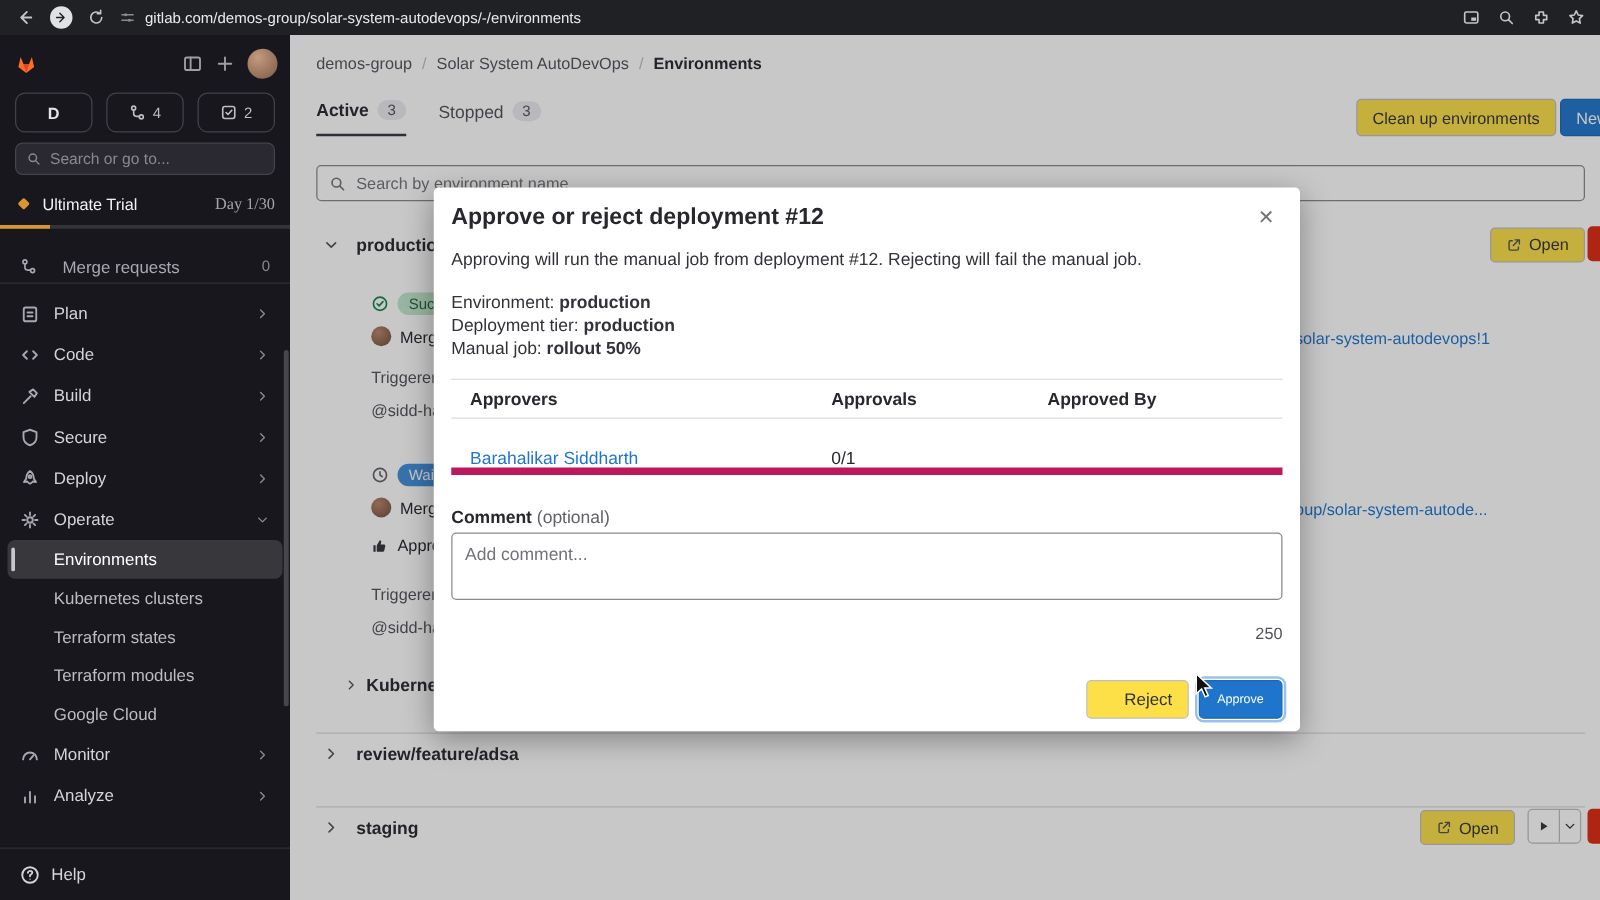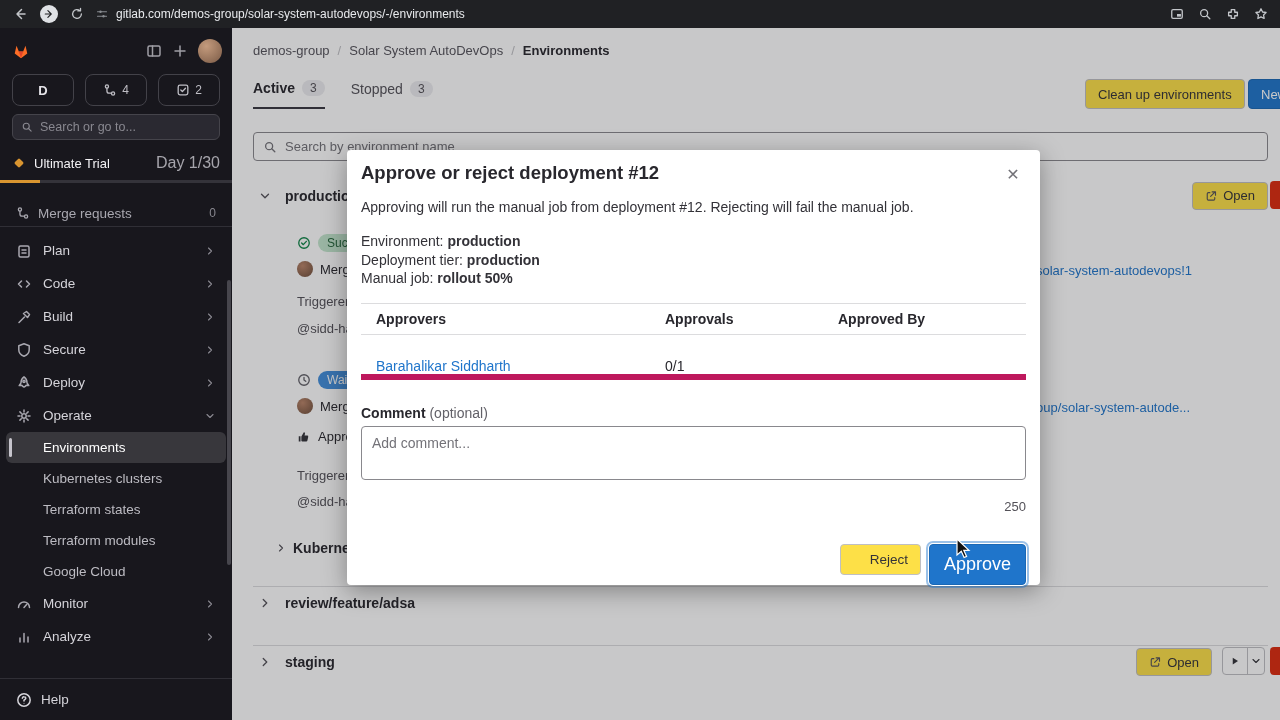--- a/index.html
+++ b/index.html
@@ -24,25 +24,25 @@
   .sb-iconbtn { color:#9f9ea5; }
   .avatar-sm { width:24px; height:24px; border-radius:50%; background:radial-gradient(circle at 35% 30%, #c49b7d, #7a5a46); flex:none; }
   .sb-shortcuts { position:absolute; left:12px; right:12px; top:46px; height:32px; display:flex; justify-content:space-between; }
   .sc-btn { width:62px; height:32px; border:1px solid #434249; border-radius:8px; display:flex; align-items:center; justify-content:center; gap:5px; color:#bfbec5; font-size:12px; background:transparent; }
   .sc-btn .letter { font-weight:700; color:#e4e3e8; font-size:13px; }
   .sb-search { position:absolute; left:12px; right:12px; top:86px; height:26px; background:#2a2931; border:1px solid #45444b; border-radius:6px; display:flex; align-items:center; gap:7px; padding:0 8px; color:#898890; }
   .sb-search input { border:none; outline:none; background:transparent; color:#cdccd3; font-size:12.5px; width:140px; }
   .sb-search input::placeholder { color:#898890; }
   .sb-trial { position:absolute; left:12px; right:12px; top:124px; height:22px; display:flex; align-items:center; gap:8px; }
   .sb-trial .t-label { color:#f3f2f5; font-size:13px; flex:1; }
-  .sb-trial .t-day { color:#a6a5ac; font-size:16px; }
+  .sb-trial .t-day { color:#a6a5ac; font-size:13px;font-family:Liberation Serif, serif; }
   .trial-track { position:absolute; left:0; right:0; top:152px; height:3px; background:#34333a; }
   .trial-fill { width:40px; height:3px; background:#d99530; }
   .sb-div { position:absolute; left:0; right:0; height:1px; background:#302f36; }
-  .pinned-item { position:absolute; left:6px; right:6px; top:170px; height:30px; display:flex; align-items:center; gap:8px; padding:0 10px; color:#a9a8b0; font-size:13.5px; border-radius:6px; }
+  .pinned-item { position:absolute; left:6px; right:6px; top:170px; height:30px; display:flex; align-items:center; gap:20px; padding:0 10px; color:#a9a8b0; font-size:13.5px; border-radius:6px; }
   .pinned-item .cnt { margin-left:auto; color:#898890; font-size:12px; }
   .navlist { position:absolute; left:6px; right:6px; top:206px; }
   .nav-item { height:33px; display:flex; align-items:center; gap:11px; padding:0 10px; font-size:13.5px; color:#d5d4da; border-radius:6px; }
   .nav-item .ni-icon { color:#a9a8b0; }
   .nav-item .ni-label { flex:1; }
   .nav-item .ni-chev { color:#8a8991; }
   .subitem { height:31px; display:flex; align-items:center; padding:0 10px 0 37px; font-size:13.5px; color:#bdbcc3; border-radius:6px; position:relative; }
   .subitem.active { background:rgba(255,255,255,.14); color:#fff; }
   .subitem.active::before { content:""; position:absolute; left:3px; top:6px; bottom:6px; width:3px; border-radius:2px; background:#c6c4cc; }
   .sb-scrollthumb { position:absolute; right:1px; top:252px; width:4px; height:285px; border-radius:2px; background:#47464d; }
@@ -100,21 +100,21 @@
   .tc3 { flex:1; padding-left:5px; }
   .approver-link { color:#1f75cb; }
   .m-comment-label { position:absolute; left:14px; top:255px; font-size:14px; color:#28272d; }
   .m-comment-label b { font-weight:700; }
   .m-comment-label .opt { color:#626168; }
   .m-textarea { position:absolute; left:14px; top:276px; width:665px; height:54px; border:1px solid #89888d; border-radius:4px; padding:8px 10px; font-size:14px; font-family:"Liberation Sans", sans-serif; color:#333; resize:none; outline:none; }
   .m-textarea::placeholder { color:#737278; }
   .m-charcount { position:absolute; right:14px; top:349px; font-size:13px; color:#535158; }
   .m-footer { position:absolute; right:14px; top:394px; display:flex; gap:8px; }
   .btn-reject { height:31px; font-size:13.5px;padding-left:29px; }
-  .btn-approve { height:41px; padding:0 14px; background:#1f75cb; color:#fff; border:1px solid #1a68b5; border-radius:4px; font-size:18px; display:inline-flex; align-items:center; box-shadow:0 0 0 1px #fff, 0 0 0 3px rgba(31,117,203,.45); }
+  .btn-approve { height:31px; padding:0 14px; background:#1f75cb; color:#fff; border:1px solid #1a68b5; border-radius:4px; font-size:10px; display:inline-flex; align-items:center; box-shadow:0 0 0 1px #fff, 0 0 0 3px rgba(31,117,203,.45); }
 
   .cursor { position:absolute; left:956px; top:538px; z-index:400; }
 </style>
 </head>
 <body>
 
 <div class="browser-bar">
   <span class="b-icon">
       <svg class="i16 ic" viewBox="0 0 16 16">
         <path d="M9.5 3.5 5 8l4.5 4.5M5 8h8"></path>

